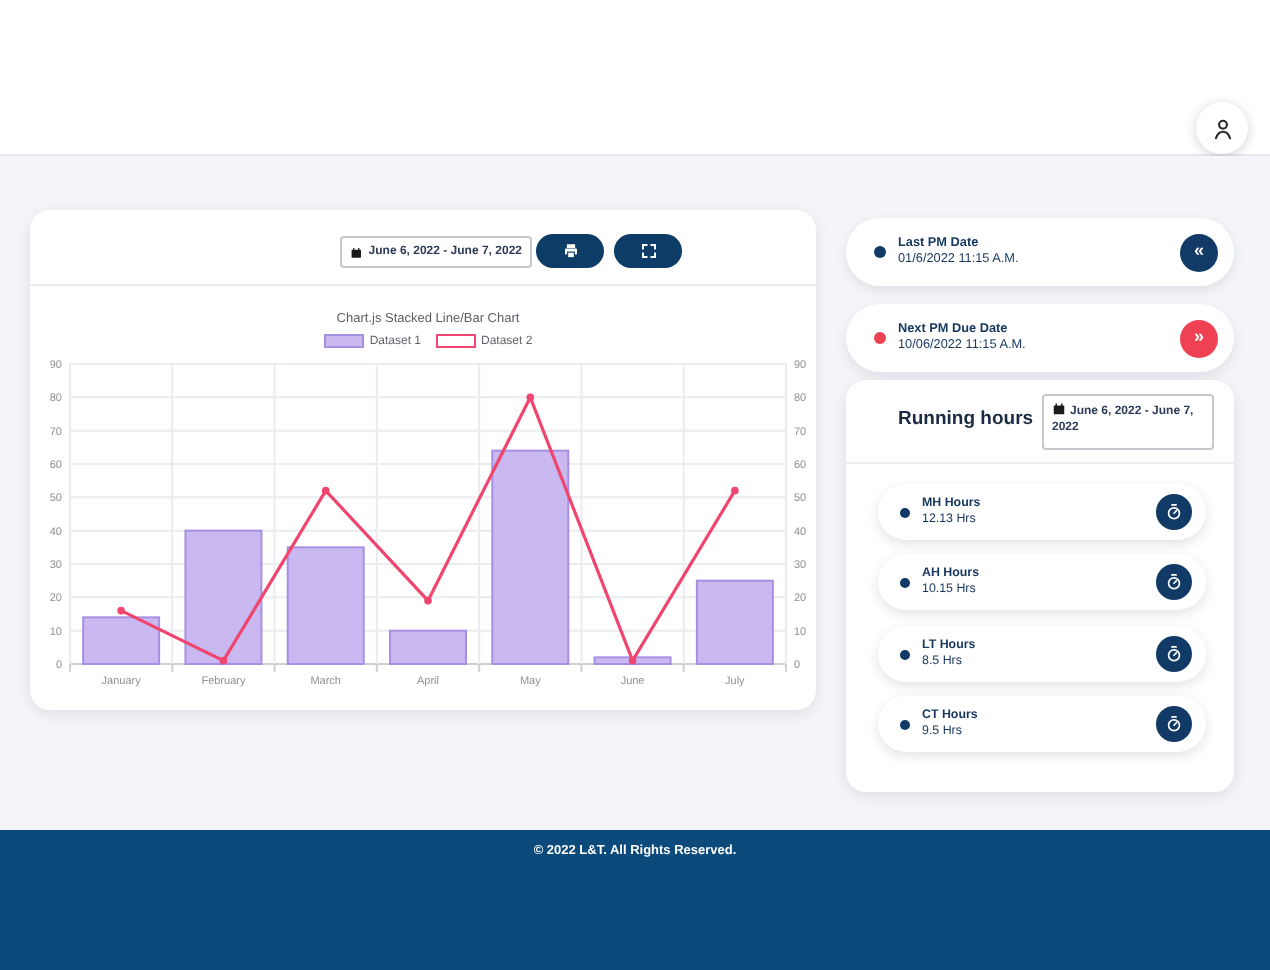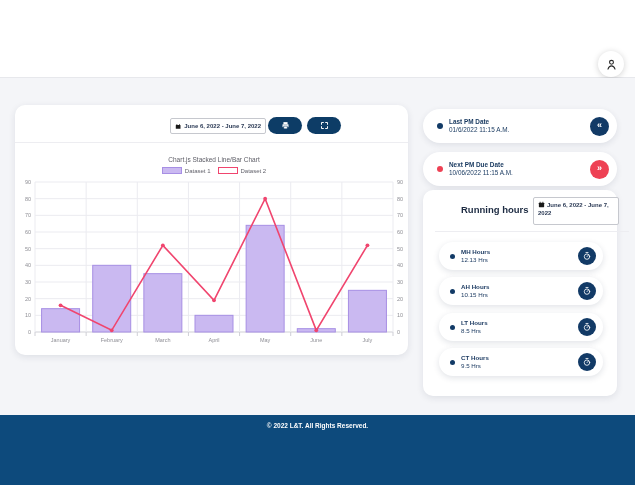--- a/index.html
+++ b/index.html
@@ -44,21 +44,21 @@
   .pm-label { font-size:6.4px; font-weight:bold; color:#16375e; }
   .pm-value { font-size:6.4px; color:#16375e; }
   .circ-btn { width:19px; height:19px; border-radius:50%; border:none; margin-left:auto; margin-right:8px;
               display:flex; align-items:center; justify-content:center; cursor:pointer; color:#fff; }
   .circ-navy { background:#123a66; } .circ-red { background:#ee4154; }
   .chev { font-size:9px; font-weight:bold; line-height:1; color:#fff; margin-top:-1px; }
 
   
   .rh-card { position:absolute; left:423px; top:190px; width:194px; height:206px; background:#fff; border-radius:10px;
              box-shadow:0 2px 7px rgba(25,39,70,.10); }
-  .rh-header { position:absolute; left:12px; top:0; width:100%; height:42px; border-bottom:1px solid #ededf1; }
+  .rh-header { position:absolute; left:0; top:0; width:100%; height:42px; border-bottom:1px solid #ededf1; }
   .rh-title { position:absolute; left:26px; top:14px; font-size:9.5px; font-weight:bold; color:#1d2b42; }
   .rh-datebox { position:absolute; right:10px; top:7px; width:86px; height:28px; border:1px solid #c6c8ce; border-radius:2px;
                 background:#fff; padding:3px 4px; font-size:6px; color:#2b3a55; font-weight:bold; line-height:8px; }
   .rh-datebox svg { vertical-align:-1px; margin-right:2px; }
   .rh-row { position:absolute; left:16px; width:164px; height:28px; background:#fff; border-radius:14px;
             box-shadow:0 2px 6px rgba(25,39,70,.13); display:flex; align-items:center; }
   .rh-row .dot { width:5px; height:5px; margin-left:11px; }
   .rh-text { margin-left:6px; line-height:8px; }
   .rh-label { font-size:6.2px; font-weight:bold; color:#17365e; }
   .rh-value { font-size:6.2px; color:#17365e; }

